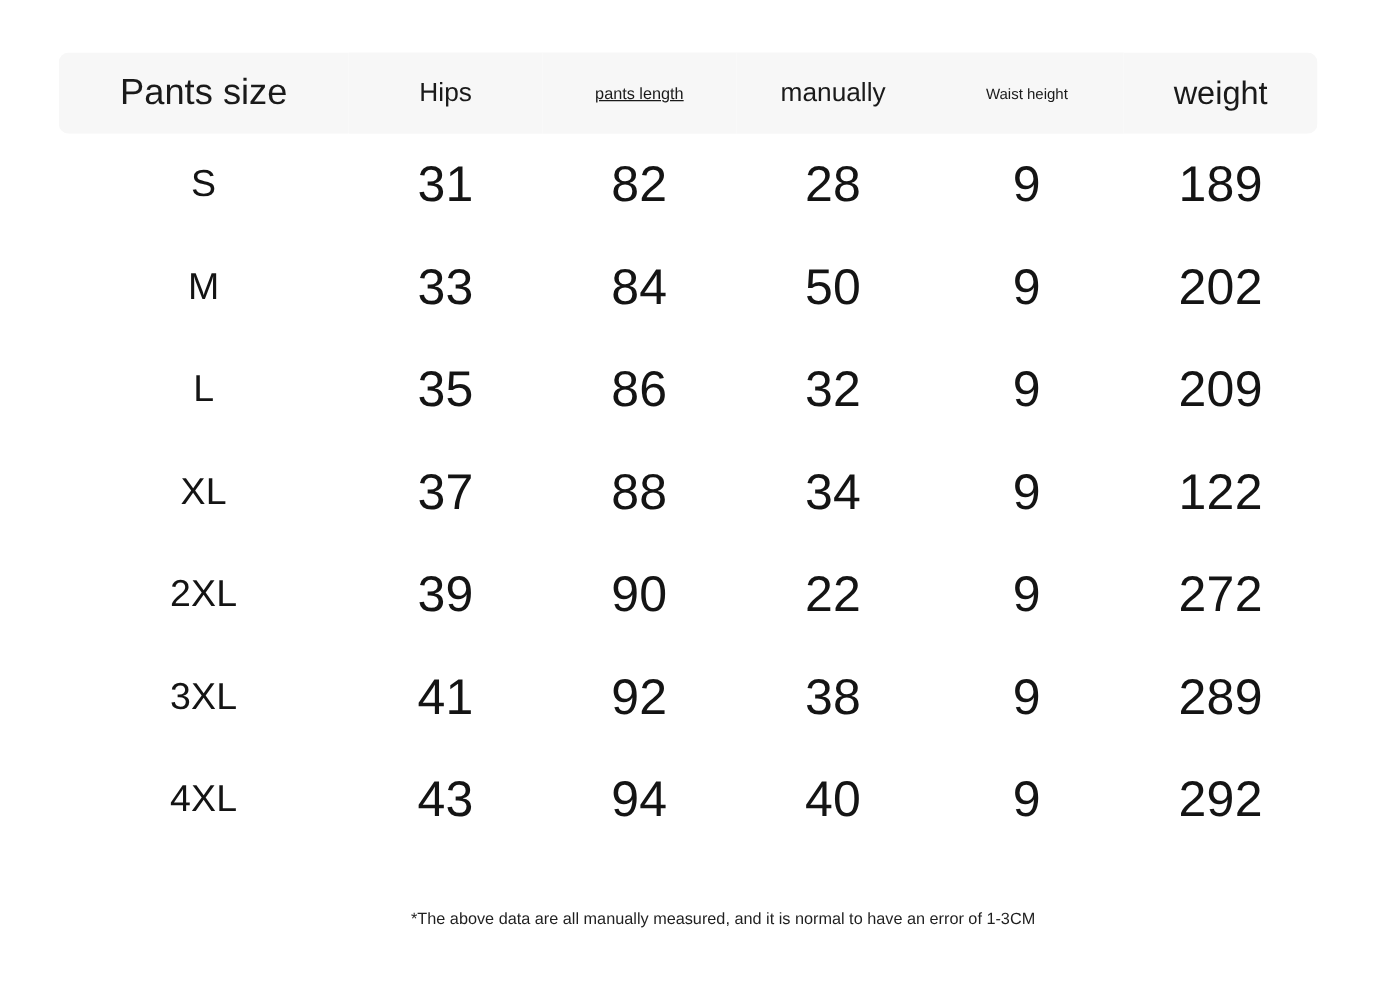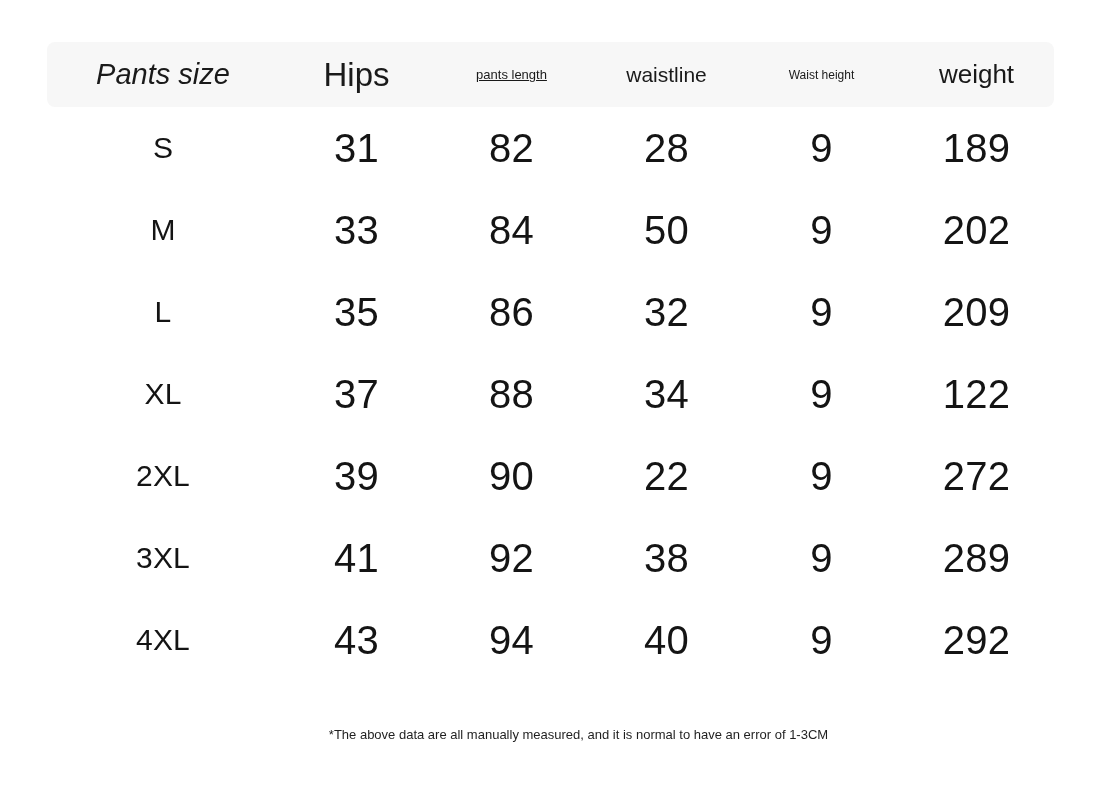--- a/index.html
+++ b/index.html
@@ -39,36 +39,35 @@
     vertical-align: middle;
     height: 65px;
     font-weight: 400;
     color: #1a1a1a;
     padding: 0;
   }
   
   .head-cell:first-child {
     border-top-left-radius: 8px;
     border-bottom-left-radius: 8px;
-    font-style: italic;
   }
   .head-cell:last-child {
     border-top-right-radius: 8px;
     border-bottom-right-radius: 8px;
   }
   
   col.c0 { width: 232px; }
   col.c1 { width: 155px; }
   col.c2 { width: 155px; }
   col.c3 { width: 155px; }
   col.c4 { width: 155px; }
   col.c5 { width: 155px; }
 
   .hsize   { font-size: 29px; }
-  .hhips   { font-size: 33px; }
+  .hhips   { font-size: 21px; }
   .hlength { font-size: 13px; text-decoration: underline; }
   .hwaist  { font-size: 21px; }
   .hwheight{ font-size: 12px; }
   .hweight { font-size: 26px; }
 
   table.size-table tbody td {
     text-align: center;
     vertical-align: middle;
     height: 82px;
     font-size: 40px;
@@ -104,21 +103,21 @@
           <col class="c2">
           <col class="c3">
           <col class="c4">
           <col class="c5">
       </colgroup>
       <thead>
         <tr>
           <th class="head-cell hsize">Pants size</th>
           <th class="head-cell hhips">Hips</th>
           <th class="head-cell hlength">pants length</th>
-          <th class="head-cell hwaist">waistline</th>
+          <th class="head-cell hwaist">manually</th>
           <th class="head-cell hwheight">Waist height</th>
           <th class="head-cell hweight">weight</th>
         </tr>
       </thead>
       <tbody>
         <tr>
           <td class="col-size">S</td>
           <td>31</td>
           <td>82</td>
           <td>28</td>

